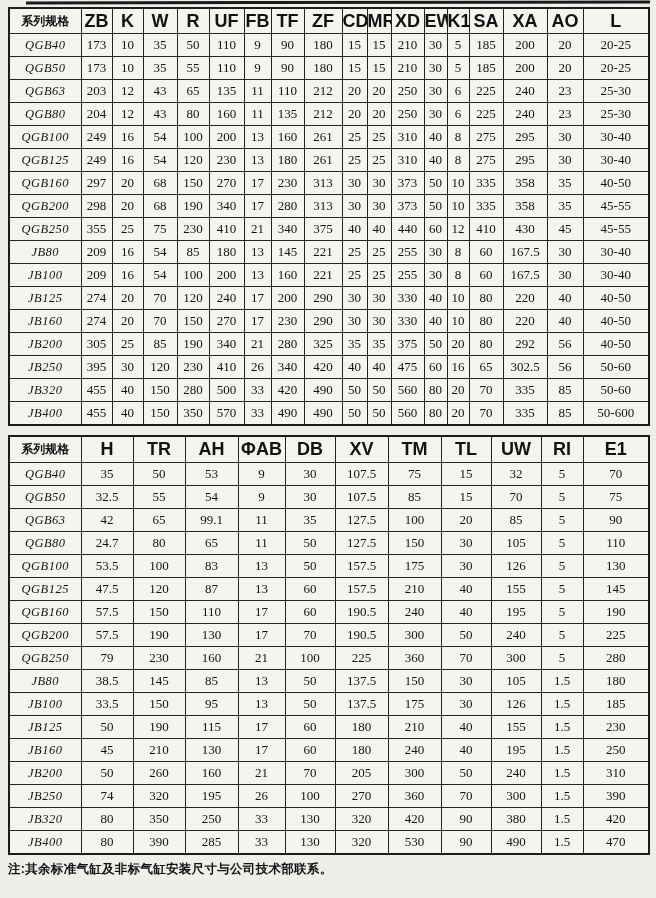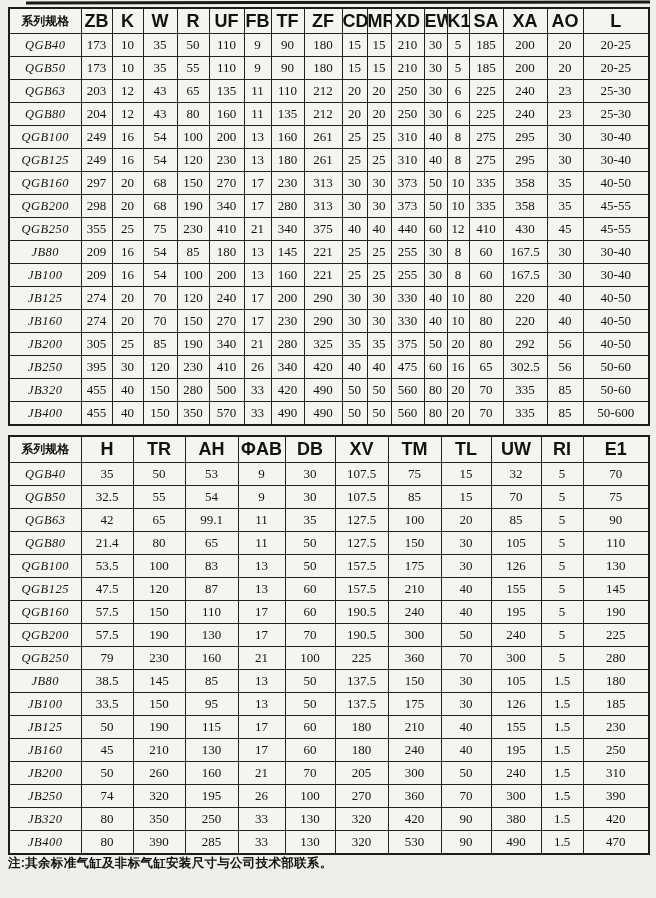--- a/index.html
+++ b/index.html
@@ -65,20 +65,21 @@
     letter-spacing: 0.5px;
     font-style: italic;
   }
   #table2-wrap {
     margin-top: 9px;
   }
   #table2 th {
     height: 25px;
   }
   .footnote {
+    margin-top: 6px;
     font-family: "Liberation Sans", sans-serif;
     font-weight: bold;
     font-size: 12.5px;
     color: #111;
     letter-spacing: 0.3px;
   }
 </style>
 </head>
 <body>
 
@@ -543,21 +544,21 @@
             <td>35</td>
             <td>127.5</td>
             <td>100</td>
             <td>20</td>
             <td>85</td>
             <td>5</td>
             <td>90</td>
           </tr>
           <tr>
             <td class="series-cell">QGB80</td>
-            <td>21.4</td>
+            <td>24.7</td>
             <td>80</td>
             <td>65</td>
             <td>11</td>
             <td>50</td>
             <td>127.5</td>
             <td>150</td>
             <td>30</td>
             <td>105</td>
             <td>5</td>
             <td>110</td>

